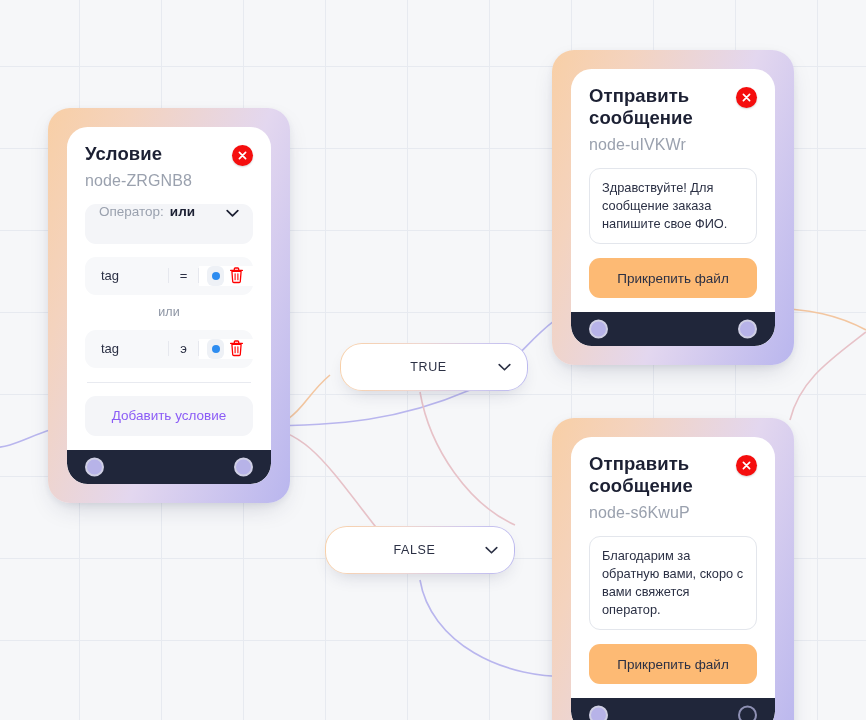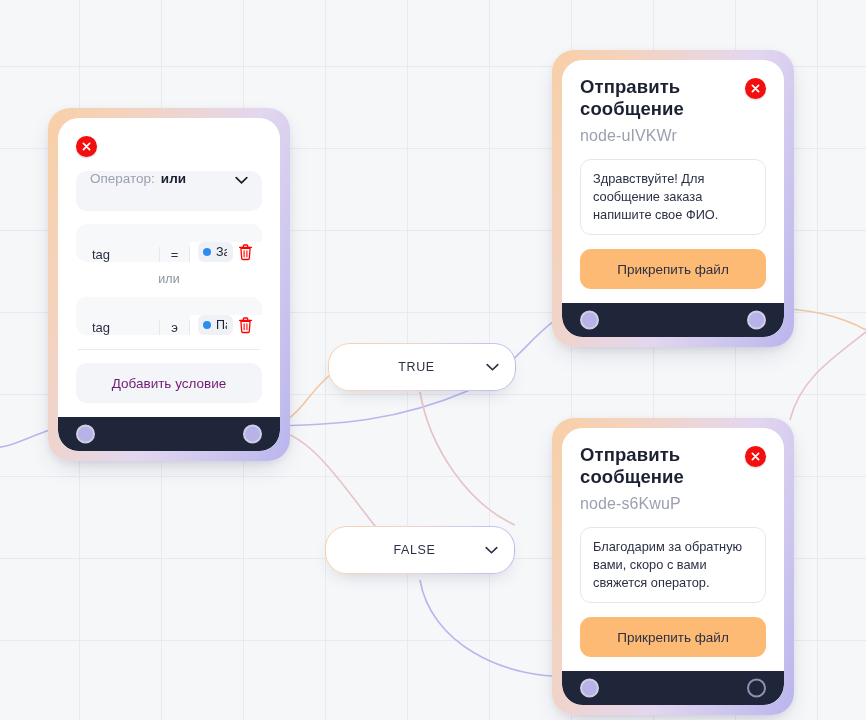--- a/index.html
+++ b/index.html
@@ -23,21 +23,21 @@
     overflow: hidden;
   }
 
   #edges { position: absolute; inset: 0; width: 866px; height: 720px; pointer-events: none; z-index: 1; }
 
   
   .node {
     position: absolute;
     z-index: 3;
     border-radius: 22px;
-    padding: 10px;
+    padding: 19px;
     background: linear-gradient(110deg, #f8cfa6 0%, #f4d3be 22%, #e3d7ef 58%, #b9b6ee 100%);
     box-shadow: 0 10px 26px -10px rgba(40,45,80,.25), 0 2px 6px rgba(40,45,80,.06);
   }
   .node-inner {
     background: #ffffff;
     border-radius: 20.5px;
     overflow: hidden;
     height: 100%;
     display: flex;
     flex-direction: column;
@@ -114,21 +114,21 @@
   .operator-label { font-size: 13.5px; color: #9aa1ae; }
   .operator-value { font-size: 13.5px; color: #1c2033; font-weight: 700; margin-left: 6px; }
   .chev { margin-left: auto; display: block; }
 
   .cond-row {
     margin-top: 13px;
     height: 38px;
     background: #f7f8fa;
     border-radius: 11px;
     display: flex;
-    align-items: flex-end;
+    align-items: center;
     overflow: hidden;
   }
   .cond-key {
     flex: 0 0 84px;
     display: flex; align-items: center;
     padding-left: 16px;
     font-size: 13px;
     color: #2b3044;
     border-right: 1px solid #e6e8ee;
     cursor: text;
@@ -182,21 +182,21 @@
   }
   .divider { height: 1px; background: #e8eaf0; margin: 14px 2px 0 2px; }
 
   .ghost-btn {
     margin-top: 13px;
     height: 40px;
     background: #f4f5f8;
     border-radius: 11px;
     display: flex; align-items: center; justify-content: center;
     font-size: 13.5px;
-    color: #701a75;
+    color: #8b5cf6;
     cursor: pointer;
   }
 
   
   .msg-box {
     margin-top: 14px;
     border: 1px solid #e3e6ec;
     border-radius: 11px;
     padding: 10px 12px;
     font-size: 12.8px;
@@ -265,20 +265,24 @@
     <path d="M 420,580 C 430,640 500,682 582,676" fill="none" stroke="#b9b6ee" stroke-width="1.6"></path>
 
     <path d="M 420,392 C 430,450 470,505 515,525" fill="none" stroke="#e7c2c8" stroke-width="1.6"></path>
   </svg>
 
   <div class="node" style="left:48px; top:108px; width:242px;">
     <div class="node-inner">
       <div class="node-body">
 
         <div class="node-head">
+          <div>
+            <div class="node-title">Условие</div>
+            <div class="node-id">node-ZRGNB8</div>
+          </div>
           <div class="close-btn">
             <svg width="11" height="11" viewBox="0 0 11 11" aria-hidden="true">
               <path d="M2.4 2.4 L8.6 8.6 M8.6 2.4 L2.4 8.6" stroke="#ffffff" stroke-width="1.7" stroke-linecap="round"></path>
             </svg>
           </div>
         </div>
 
         <div class="operator-row">
           <span class="operator-label">Оператор:</span>
           <span class="operator-value">или</span>
@@ -390,21 +394,21 @@
         <div class="attach-btn">Прикрепить файл</div>
       </div>
 
       <div class="node-foot">
         <div class="handle left"></div>
         <div class="handle right empty"></div>
       </div>
     </div>
   </div>
 
-  <div class="branch" style="left:328px; top:343px; width:188px; height:48px;">
+  <div class="branch" style="left:340px; top:343px; width:188px; height:48px;">
     <div class="branch-inner">
       <span class="branch-label">TRUE</span>
       <span>
         <svg width="13" height="9" viewBox="0 0 13 9">
           <path d="M1.2 1.6 L6.5 6.8 L11.8 1.6" fill="none" stroke="#2b3044" stroke-width="1.6" stroke-linecap="round" stroke-linejoin="round"></path>
         </svg>
       </span>
     </div>
   </div>
 

